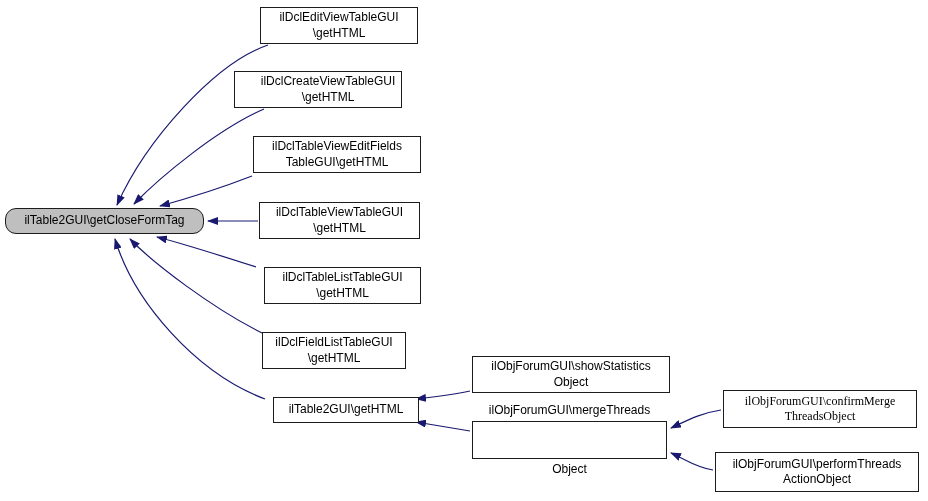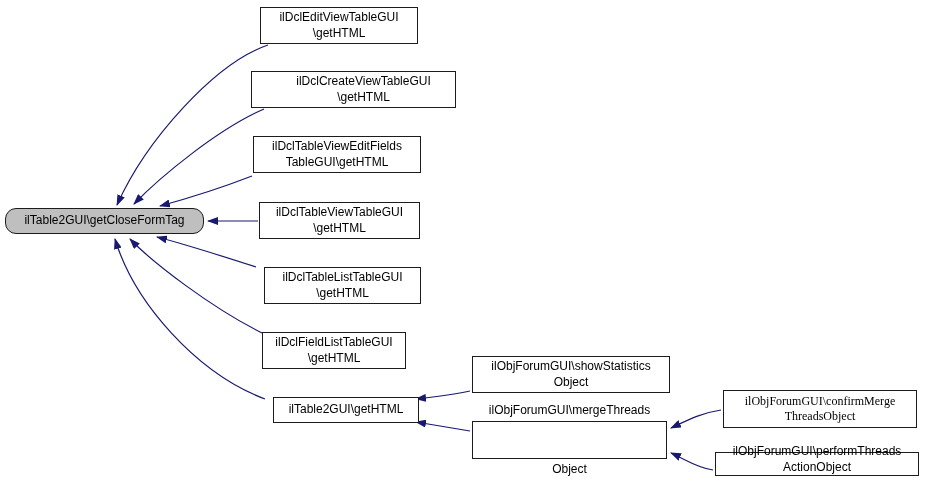--- a/index.html
+++ b/index.html
@@ -68,21 +68,21 @@
 
   <div class="node hl" style="left:5px; top:208px; width:199px; height:26px;border-radius:11px;">
     <span>ilTable2GUI\getCloseFormTag</span>
   </div>
 
   <div class="node" style="left:260px; top:7px; width:158px; height:37px;">
     <span>ilDclEditViewTableGUI</span>
     <span>\getHTML</span>
   </div>
 
-  <div class="node" style="left:251px; top:71px; width:205px; height:37px;padding-left:20px;">
+  <div class="node" style="left:234px; top:71px; width:168px; height:37px;padding-left:20px;">
     <span>ilDclCreateViewTableGUI</span>
     <span>\getHTML</span>
   </div>
 
   <div class="node" style="left:253px; top:136px; width:168px; height:37px;">
     <span>ilDclTableViewEditFields</span>
     <span>TableGUI\getHTML</span>
   </div>
 
   <div class="node" style="left:259px; top:202px; width:161px; height:37px;">
@@ -112,18 +112,18 @@
   <div class="node" style="left:472px; top:421px; width:195px; height:38px;gap:44px;">
     <span>ilObjForumGUI\mergeThreads</span>
     <span>Object</span>
   </div>
 
   <div class="node" style="left:723px; top:390px; width:194px; height:38px;font-family:Liberation Serif, serif;">
     <span>ilObjForumGUI\confirmMerge</span>
     <span>ThreadsObject</span>
   </div>
 
-  <div class="node" style="left:715px; top:452px; width:204px; height:24px;justify-content:flex-end;">
+  <div class="node" style="left:715px; top:452px; width:204px; height:40px;">
     <span>ilObjForumGUI\performThreads</span>
     <span>ActionObject</span>
   </div>
 
 </div>
 
 </body></html>

